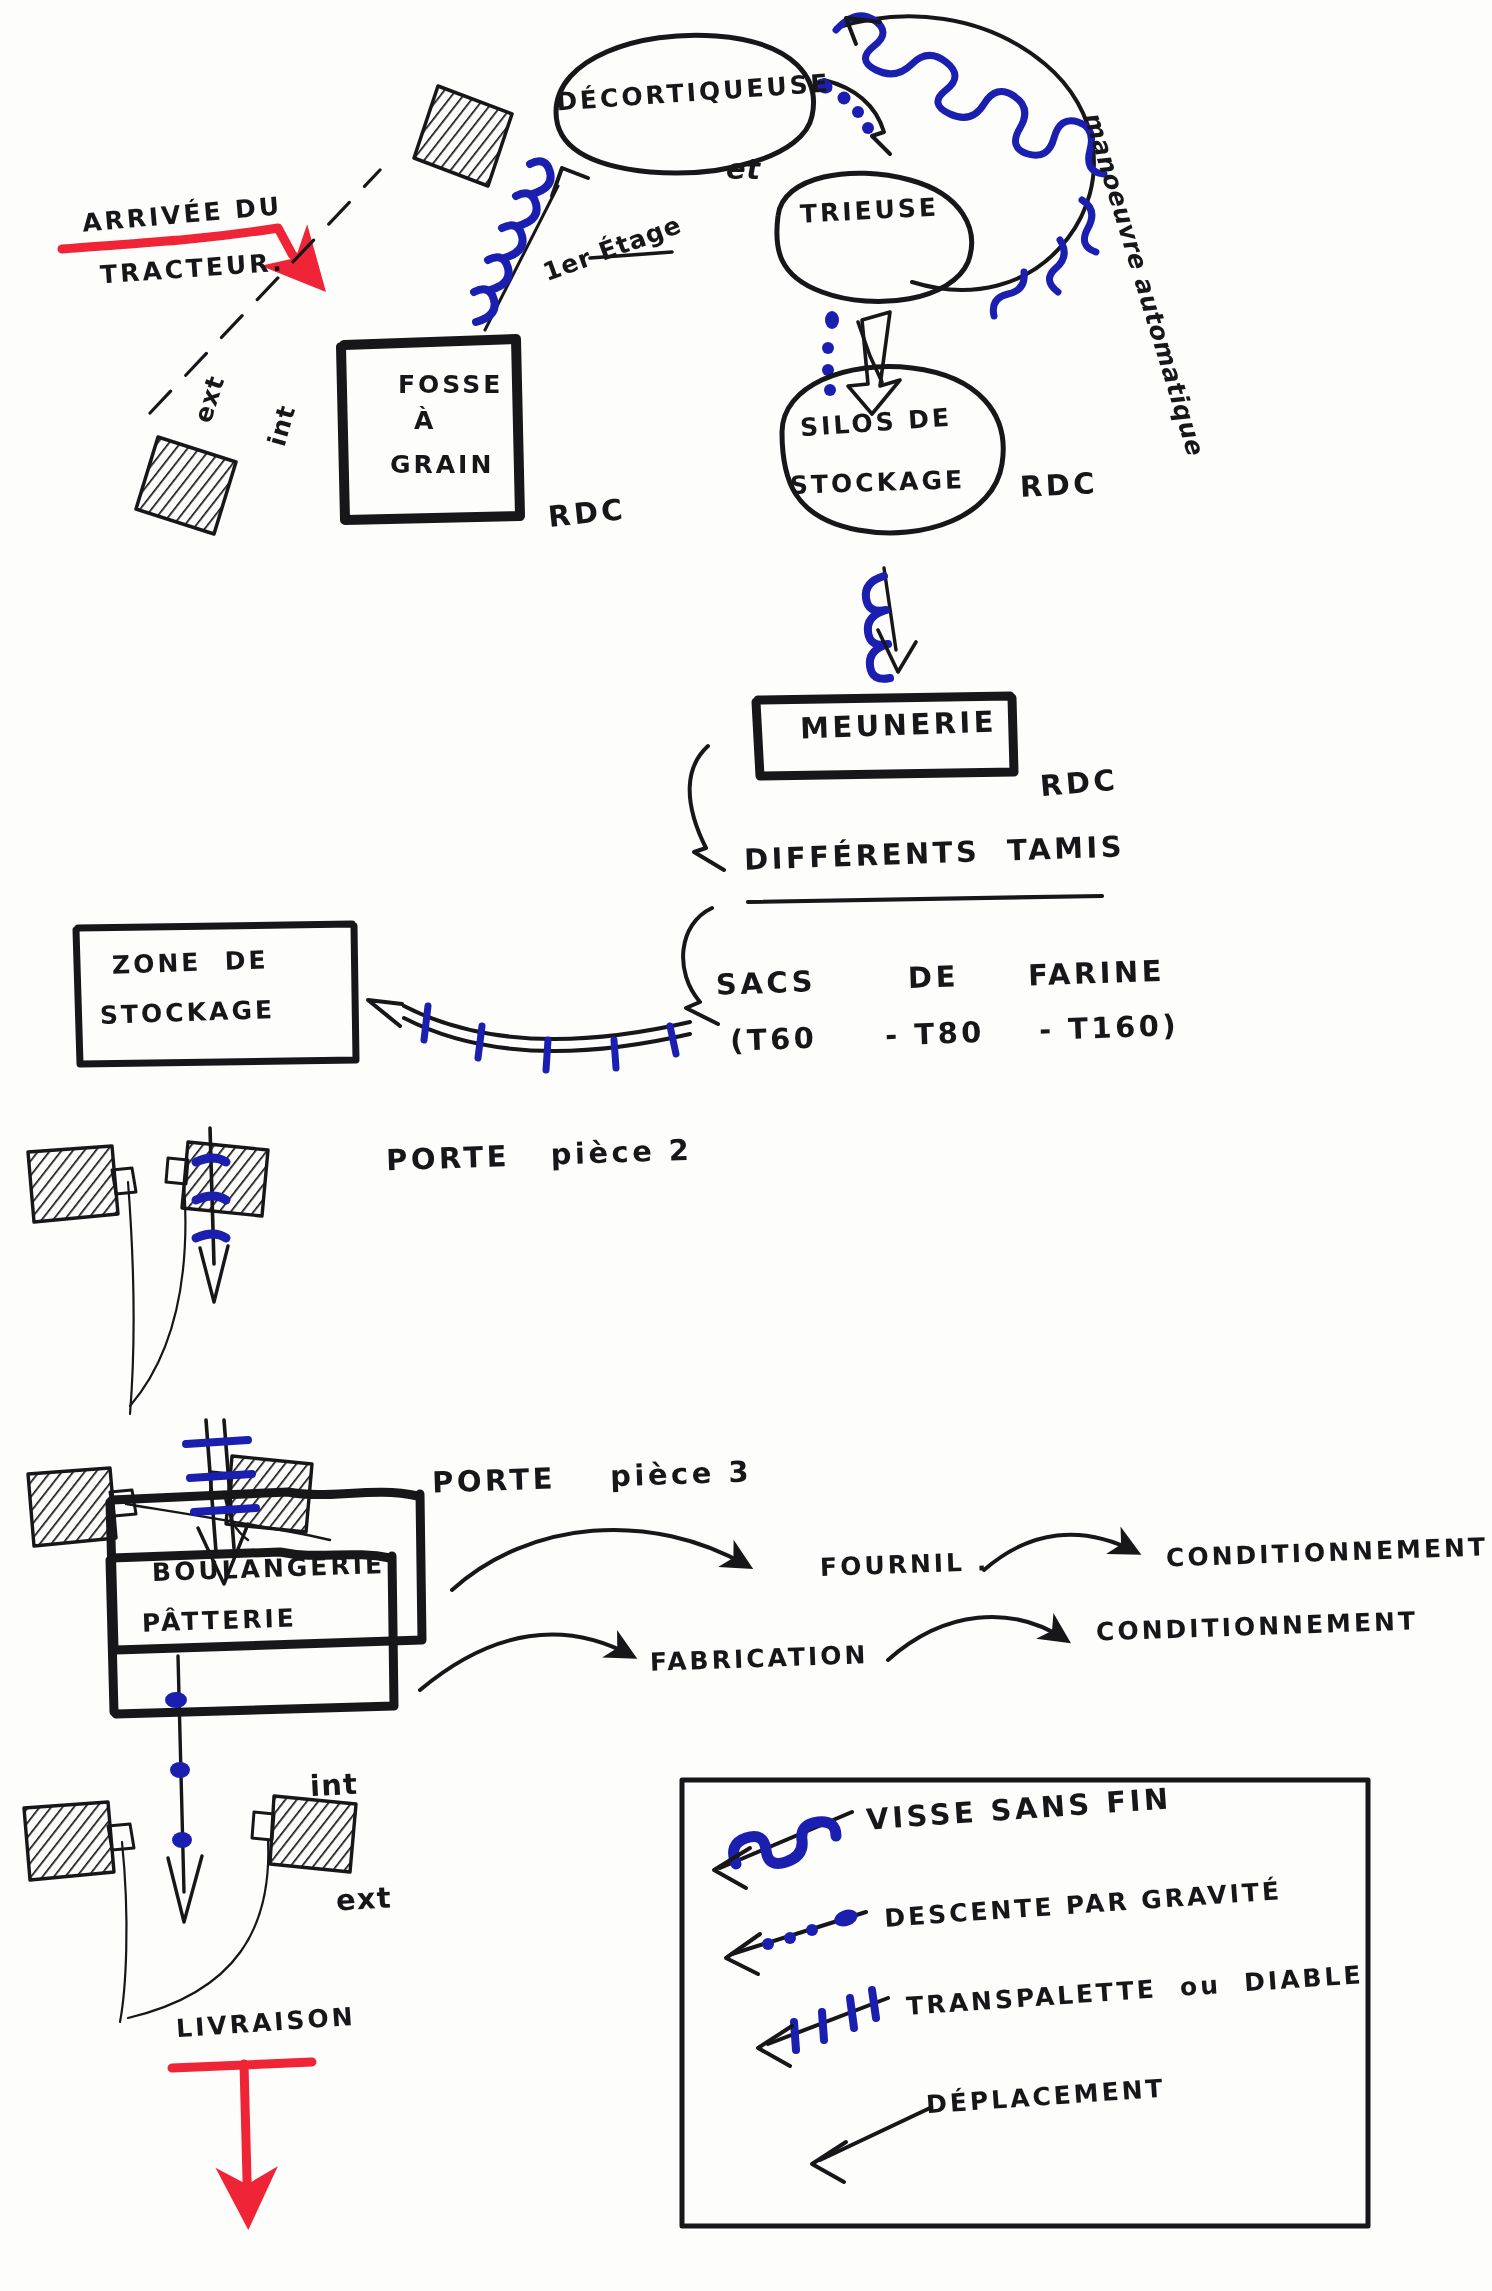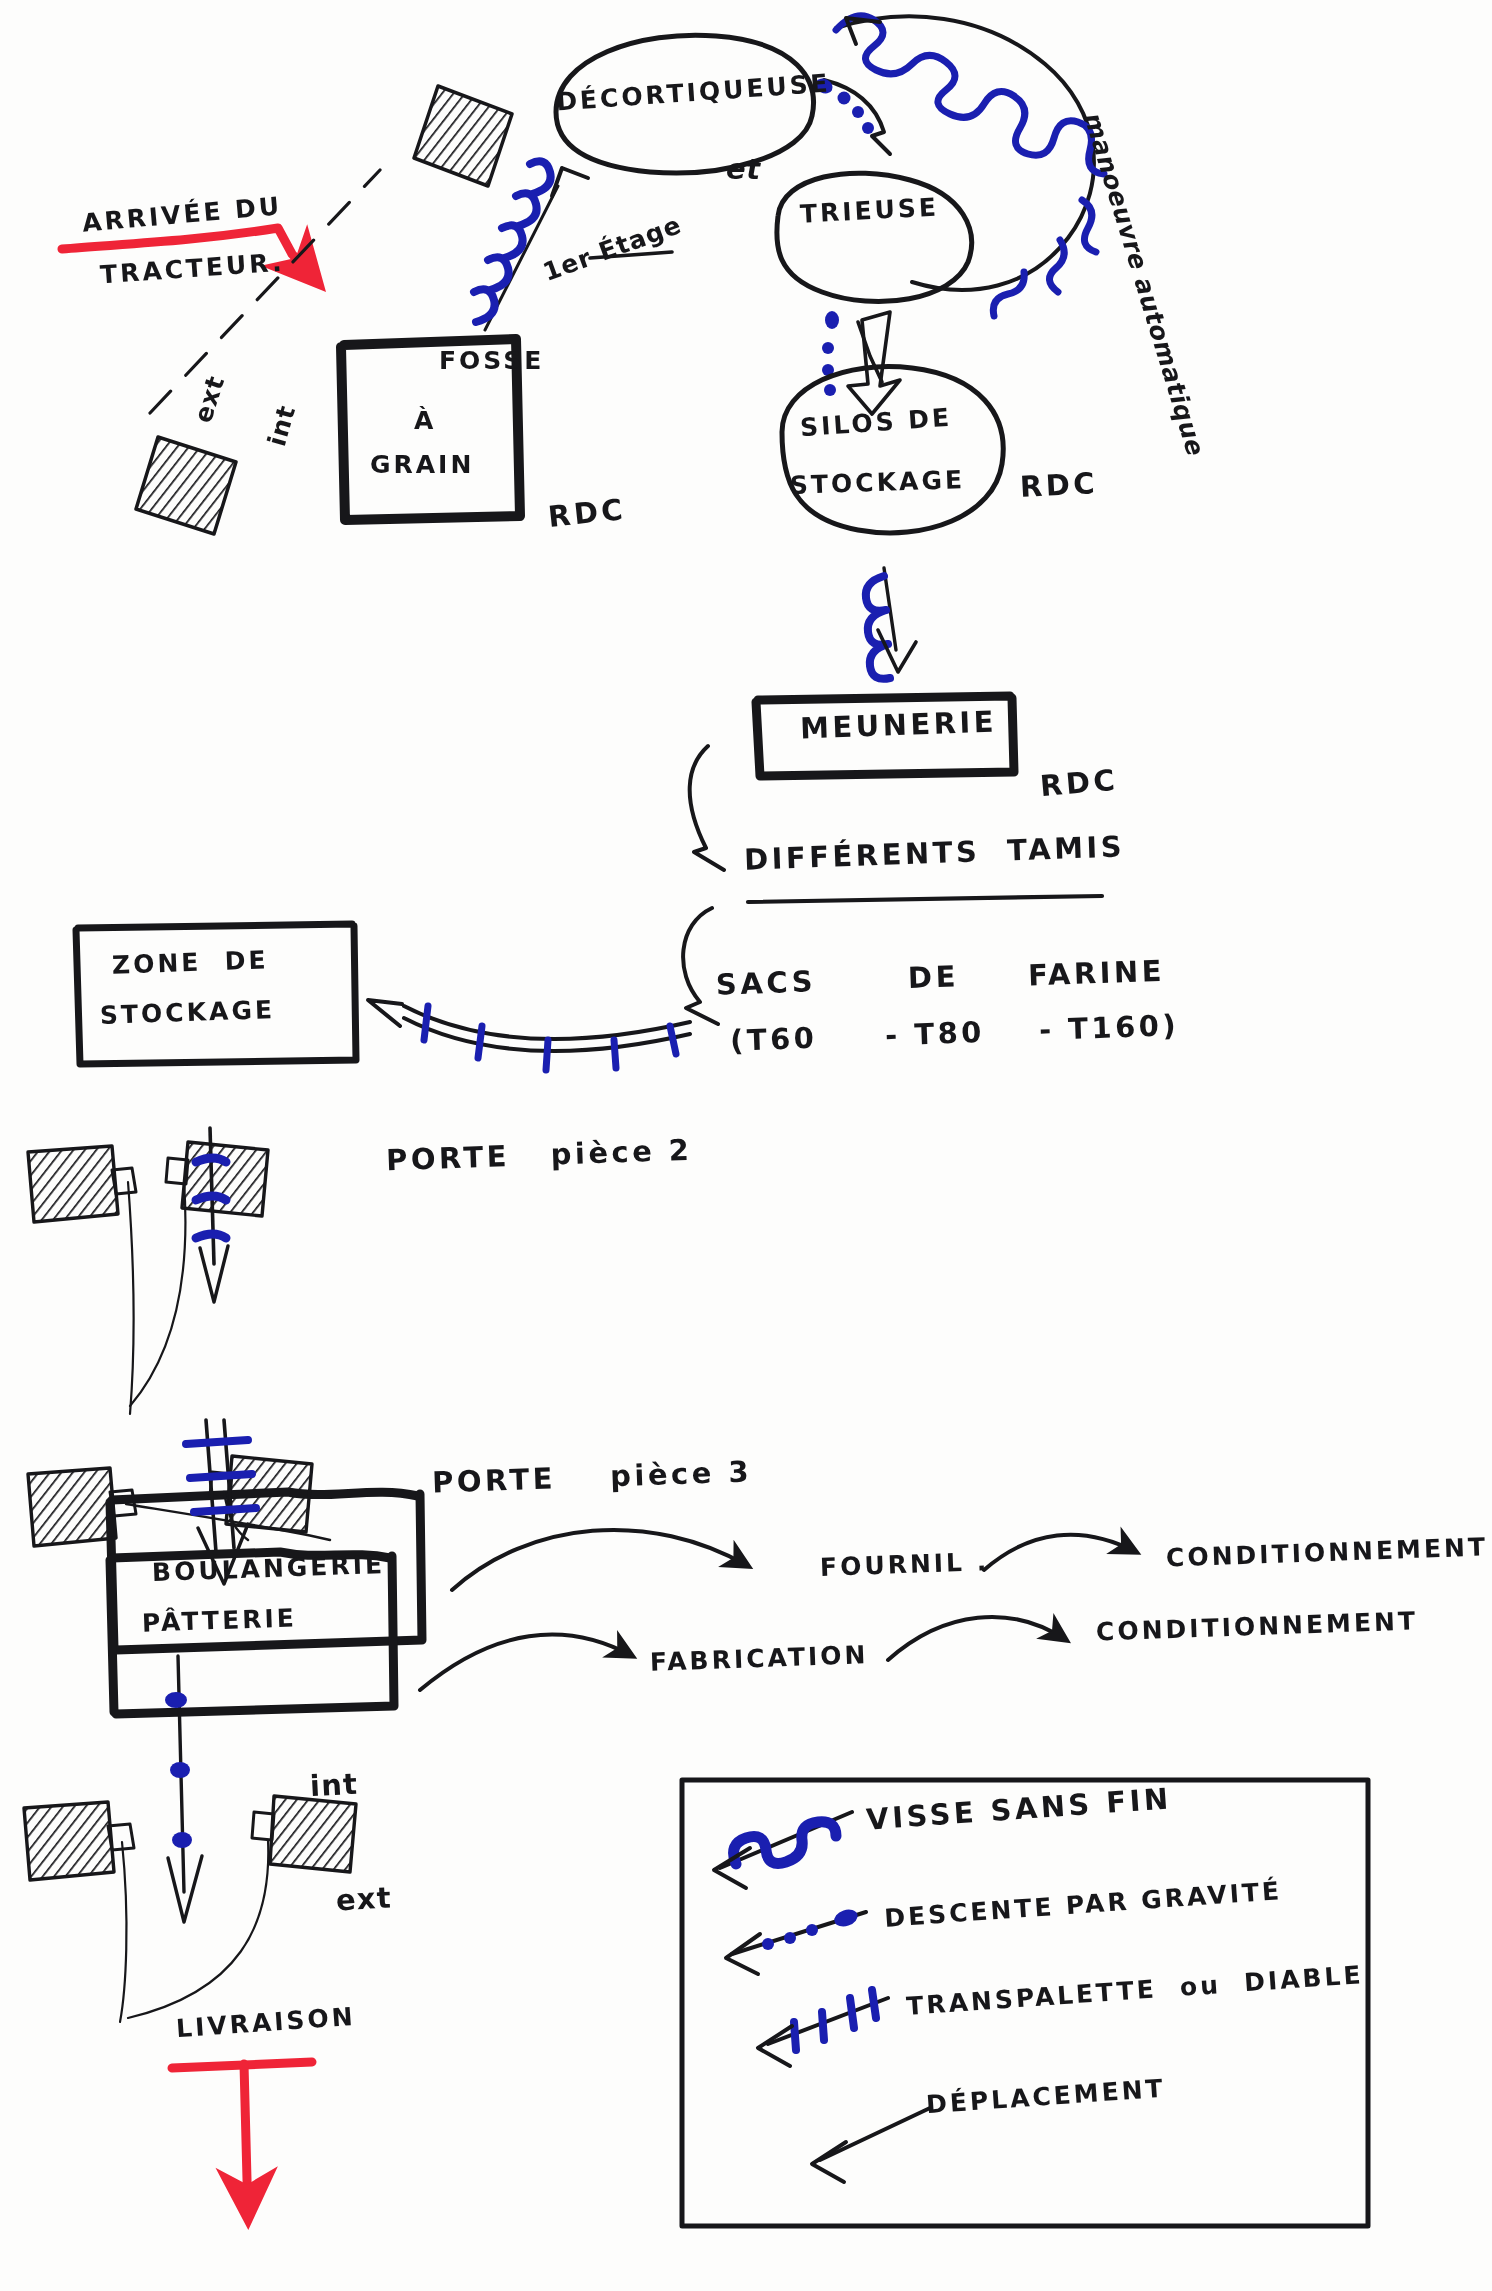--- a/index.html
+++ b/index.html
@@ -322,23 +322,23 @@
 
     </g>
   </svg>
 
   <div class="lbl hand cap md" style="left:82px;  top:202px; transform:rotate(-5deg);">ARRIVÉE DU</div>
   <div class="lbl hand cap md" style="left:100px; top:256px; transform:rotate(-4deg);">TRACTEUR.</div>
 
   <div class="lbl hand md" style="left:190px; top:418px; transform:rotate(-72deg); transform-origin:0 0;">ext</div>
   <div class="lbl hand md" style="left:264px; top:442px; transform:rotate(-74deg); transform-origin:0 0;">int</div>
 
-  <div class="lbl hand cap md" style="left:398px; top:348px;margin-left:41px;">FOSSE</div>
+  <div class="lbl hand cap md" style="left:398px; top:372px;">FOSSE</div>
   <div class="lbl hand cap md" style="left:414px; top:408px;">À</div>
-  <div class="lbl hand cap md" style="left:370px; top:452px;">GRAIN</div>
+  <div class="lbl hand cap md" style="left:390px; top:452px;">GRAIN</div>
   <div class="lbl hand cap lg" style="left:548px; top:498px; transform:rotate(-6deg);">RDC</div>
 
   <div class="lbl hand md" style="left:540px; top:236px; transform:rotate(-20deg);">1er Étage</div>
 
   <div class="lbl hand cap md" style="left:556px; top:80px; transform:rotate(-4deg);">DÉCORTIQUEUSE</div>
   <div class="lbl hand cur lg" style="left:726px; top:154px;font-style:italic;">et</div>
   <div class="lbl hand cap md" style="left:800px; top:198px; transform:rotate(-3deg);">TRIEUSE</div>
 
   <div class="lbl hand cur md" style="left:1104px; top:110px; transform:rotate(73deg); transform-origin:0 0;">manoeuvre automatique</div>
 

